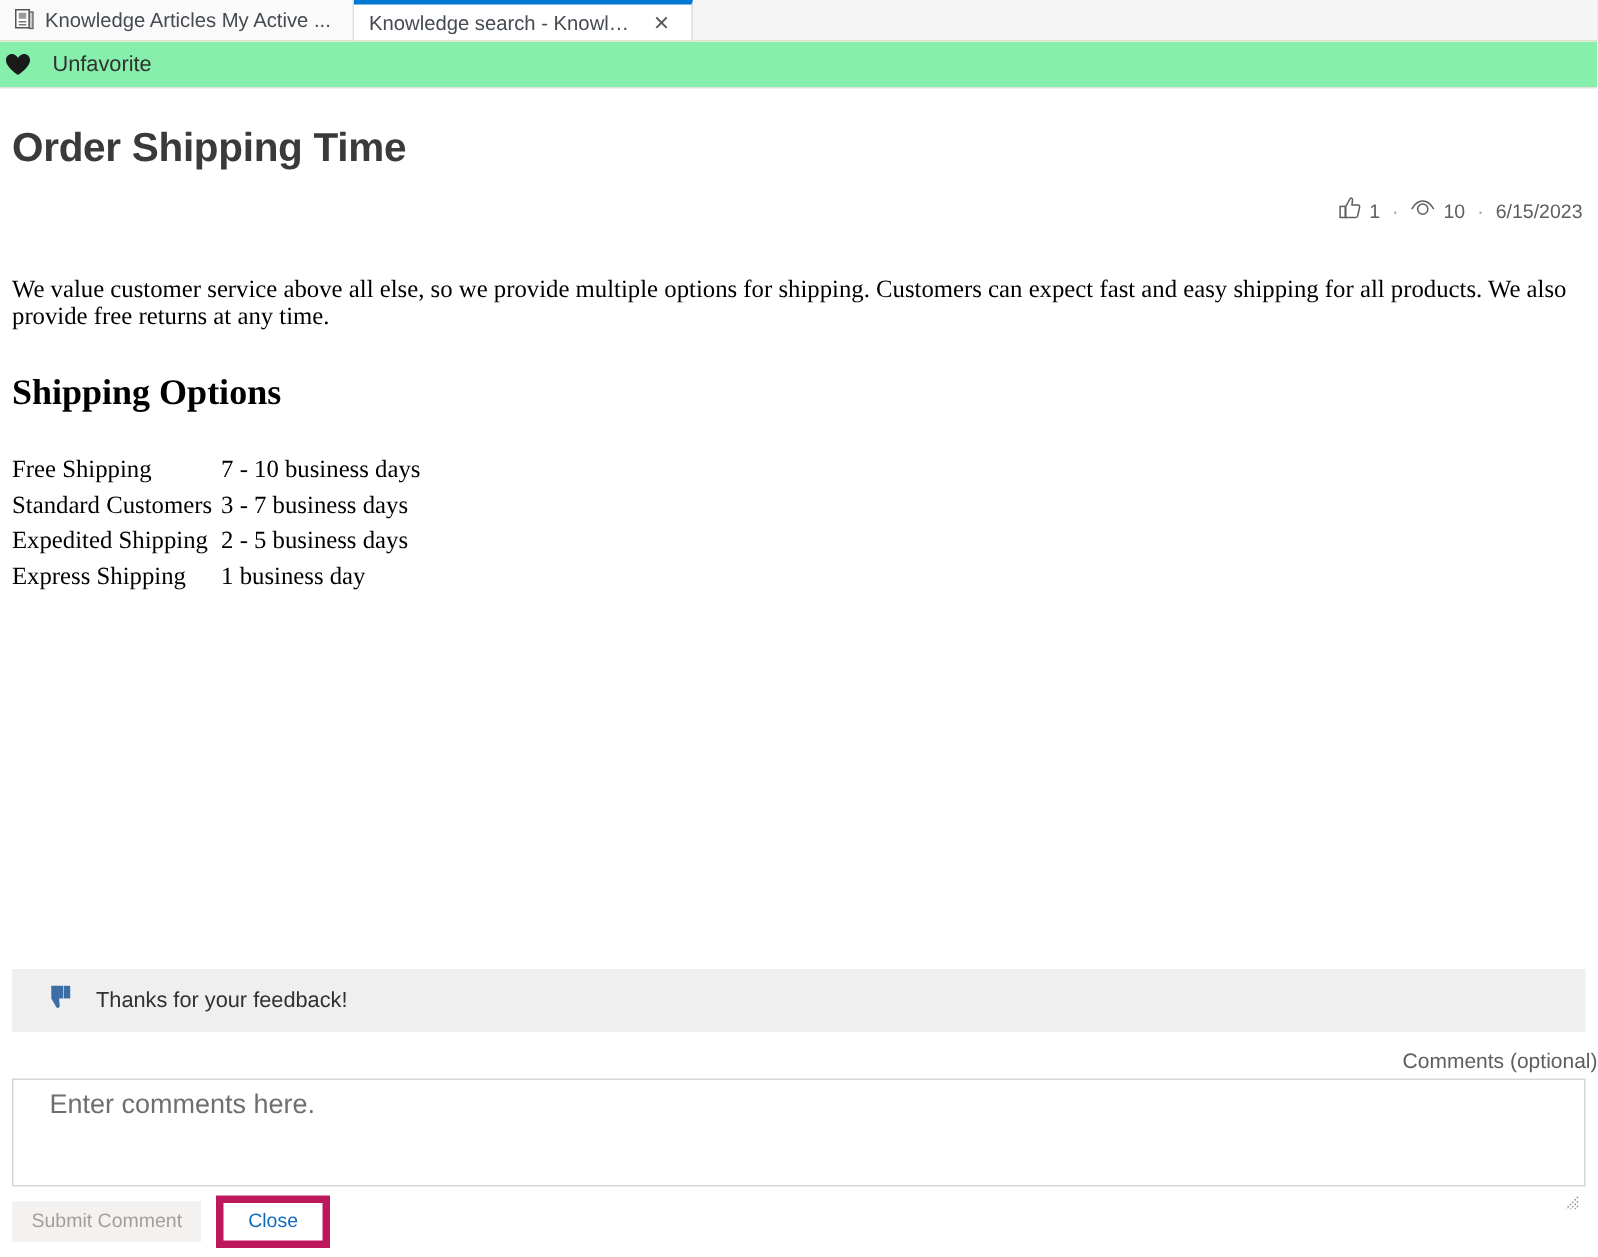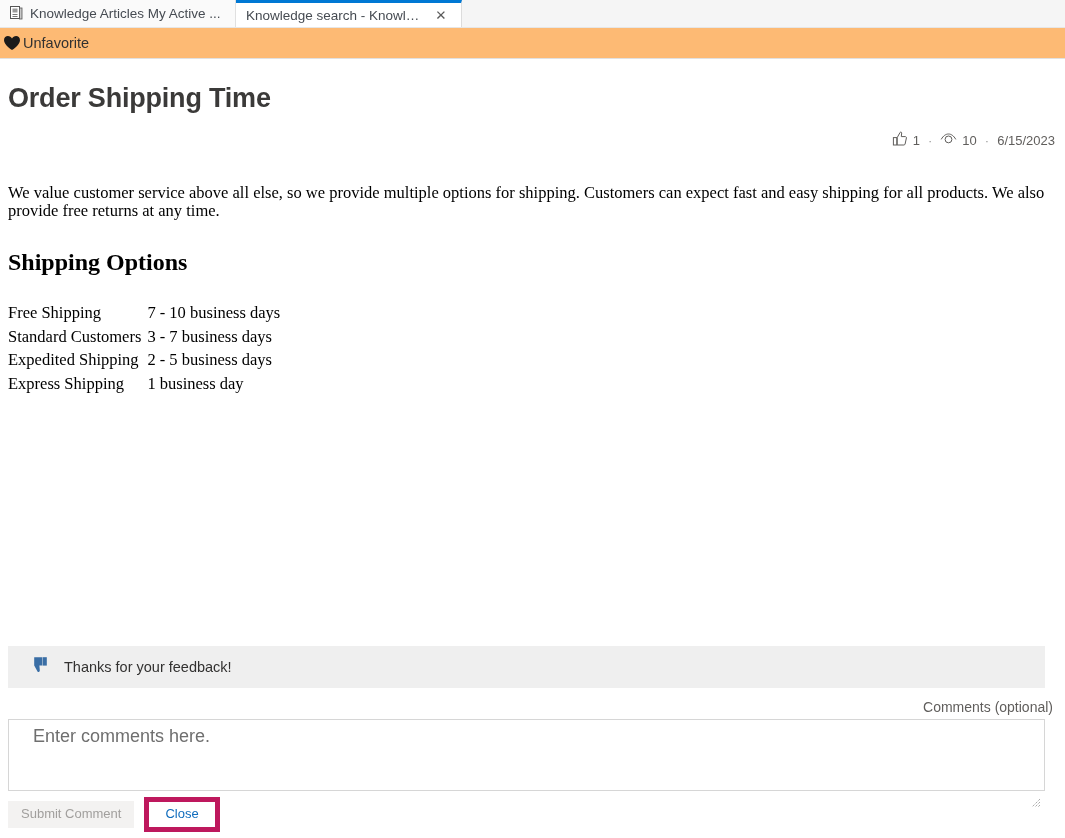--- a/index.html
+++ b/index.html
@@ -51,23 +51,23 @@
     flex: 0 0 auto;
   }
   .tabstrip-rest { flex: 1; background: #f5f5f5; }
   .doc-icon { flex: 0 0 auto; display:flex; }
 
   
   .favbar {
     height: 30px;
     display: flex;
     align-items: center;
-    gap: 2px;
+    gap: 14px;
     padding: 0 0 0 3px;
-    background: #fdba74;
+    background: #86efac;
   }
   .heart-icon { display: flex; align-items: center; }
   .fav-label {
     font-size: 14.5px;
     color: #323130;
   }
   .divider {
     height: 1px;
     background: #e1e1e1;
     width: 100%;
@@ -128,21 +128,21 @@
   .ship-table td {
     padding: 1px 0;
     line-height: 1.32;
     white-space: nowrap;
   }
   .ship-table td.col2 { padding-left: 6px; }
 
   
   .footer-wrap {
     position: absolute;
-    left: 0; right: 12px; bottom: 0;
+    left: 0; right: 0; bottom: 0;
     background: #fff;
   }
   .feedback-bar {
     margin: 0 8px;
     background: #efefef;
     height: 42px;
     display: flex;
     align-items: center;
     gap: 16px;
     padding-left: 20px;

